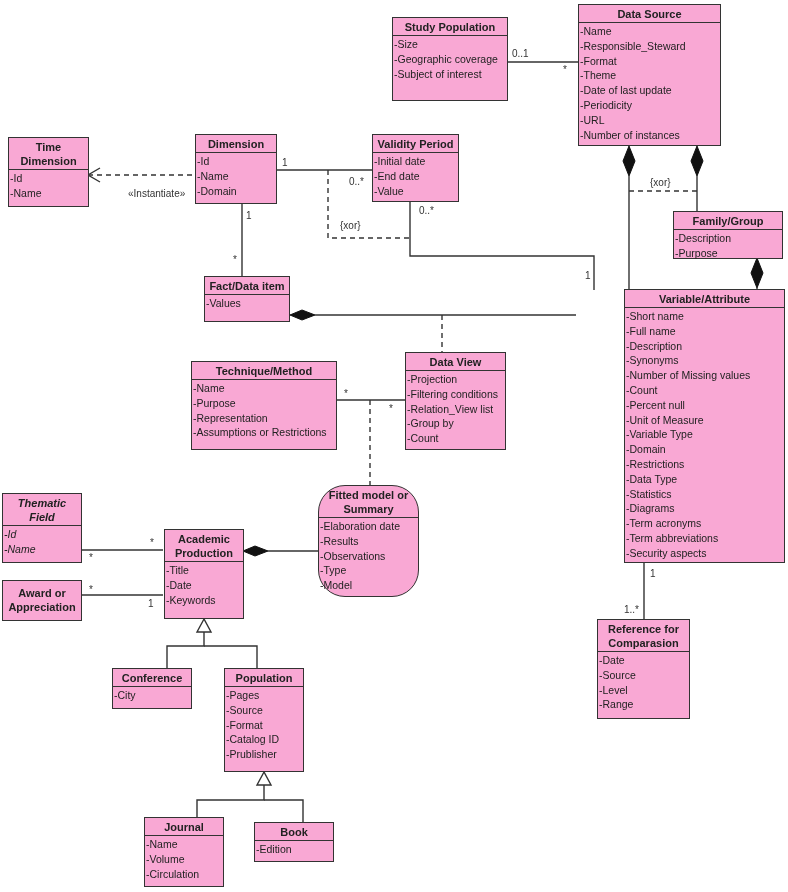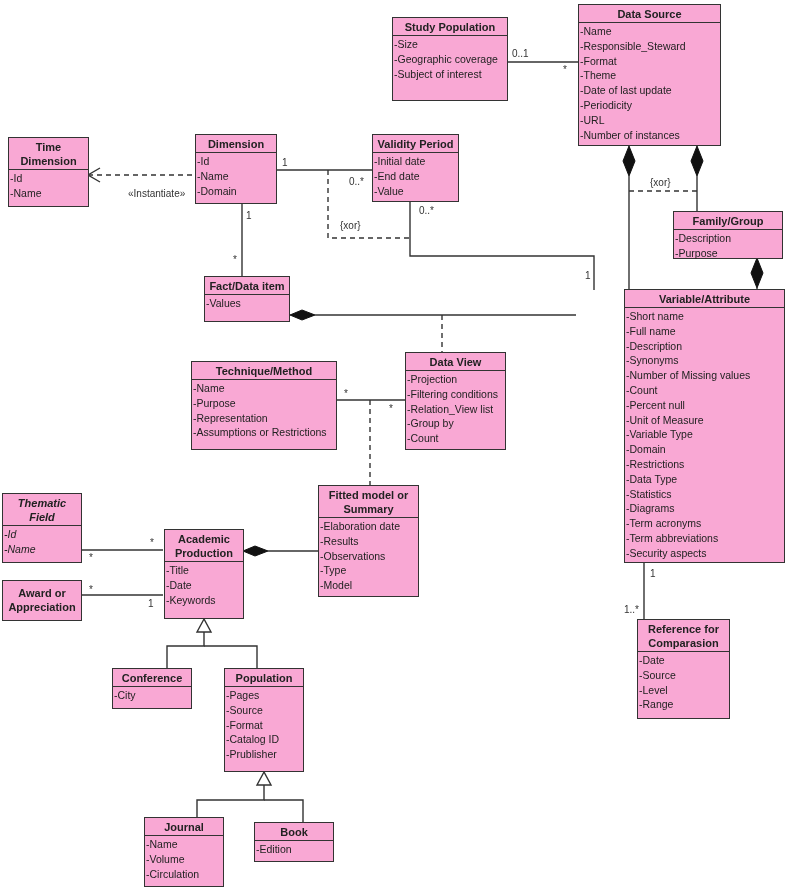--- a/index.html
+++ b/index.html
@@ -181,21 +181,21 @@
 </div>
 
 <div class="cls" style="left:2px;top:493px;width:80px;height:70px;font-style:italic;">
   <div class="hdr">Thematic Field</div>
   <div class="attrs">
       <div>-Id</div>
       <div>-Name</div>
     </div>
 </div>
 
-<div class="cls" style="left:318px;top:485px;width:101px;height:112px;">
+<div class="cls" style="left:318px;top:485px;width:101px;height:112px;border-radius:27px;">
   <div class="hdr">Fitted model or Summary</div>
   <div class="attrs">
       <div>-Elaboration date</div>
       <div>-Results</div>
       <div>-Observations</div>
       <div>-Type</div>
       <div>-Model</div>
     </div>
 </div>
 
@@ -205,21 +205,21 @@
       <div>-Title</div>
       <div>-Date</div>
       <div>-Keywords</div>
     </div>
 </div>
 
 <div class="cls" style="left:2px;top:580px;width:80px;height:41px;border-bottom:1.5px solid #333;">
   <div class="hdr" style="border-bottom:none;padding-top:5px;">Award or Appreciation</div>
 </div>
 
-<div class="cls" style="left:597px;top:619px;width:93px;height:100px;margin-left:40px;">
+<div class="cls" style="left:597px;top:619px;width:93px;height:100px;">
   <div class="hdr">Reference for Comparasion</div>
   <div class="attrs">
       <div>-Date</div>
       <div>-Source</div>
       <div>-Level</div>
       <div>-Range</div>
     </div>
 </div>
 
 <div class="cls" style="left:112px;top:668px;width:80px;height:41px;">

